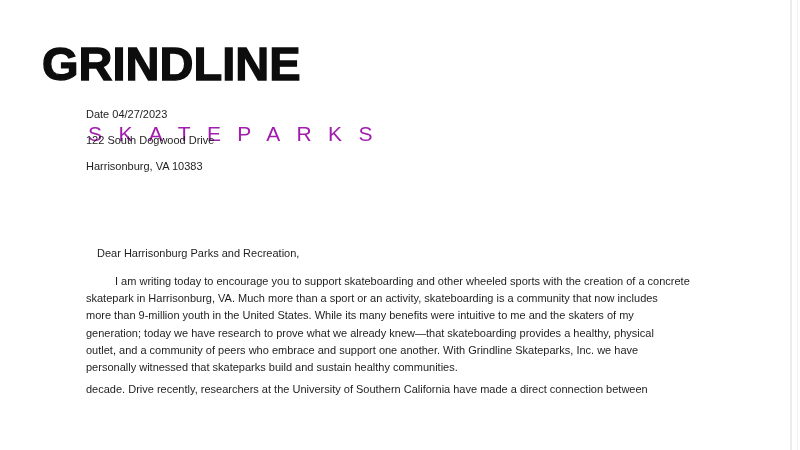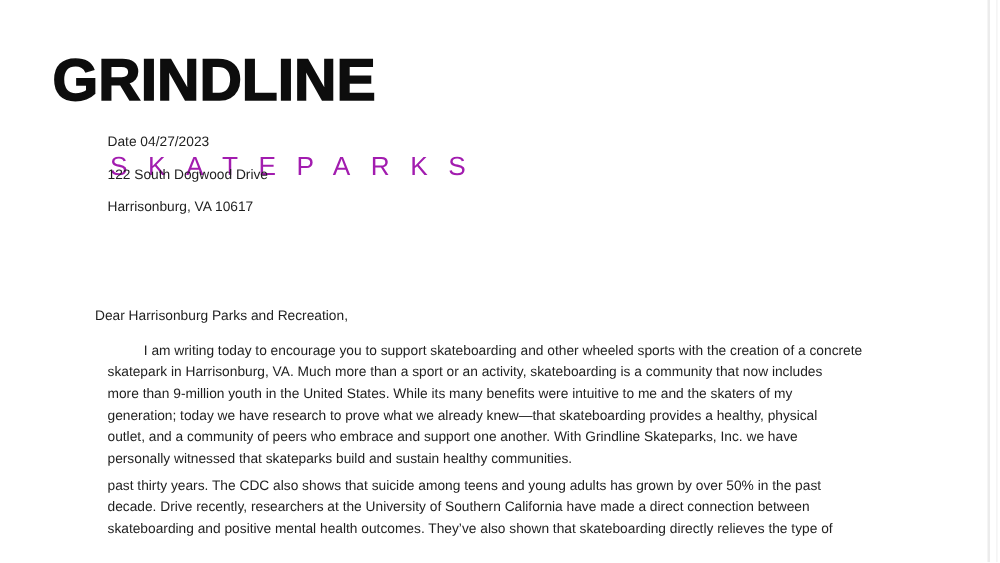--- a/index.html
+++ b/index.html
@@ -40,21 +40,21 @@
 
   
   .textline {
     font-size: 11px;
     line-height: 17.2px;
     white-space: nowrap;
     margin-left: 48px;
   }
   .address { position: absolute; left: 38px; top: 106px; }
   .address .textline { margin-bottom: 8.9px; }
-  .salutation-block { position: absolute; left: 28px; top: 245px; }
+  .salutation-block { position: absolute; left: 49px; top: 245px; }
   .para { position: absolute; left: 38px; }
   .para-1 { top: 273px; }
   .para-2 { top: 381px; }
   .indent-sm { padding-left: 29px; }
   .indent-lg { padding-left: 40px; }
 
   
   .edge-line-a {
     position: absolute; top: 0; bottom: 0; left: 790px; width: 2px;
     background: #ececec;
@@ -70,38 +70,36 @@
 <div class="page">
 
   <div class="logo">
     <div class="logo-brand">GRINDLINE</div>
     <div class="logo-sub">SKATEPARKS</div>
   </div>
 
   <div class="address">
     <div class="textline">Date 04/27/2023</div>
     <div class="textline">122 South Dogwood Drive</div>
-    <div class="textline">Harrisonburg, VA 10617</div>
+    <div class="textline">Harrisonburg, VA 10383</div>
   </div>
 
   <div class="salutation-block">
     <div class="textline">Dear Harrisonburg Parks and Recreation,</div>
   </div>
 
   <div class="para para-1">
     <div class="textline indent-sm">I am writing today to encourage you to support skateboarding and other wheeled sports with the creation of a concrete</div>
     <div class="textline">skatepark in Harrisonburg, VA. Much more than a sport or an activity, skateboarding is a community that now includes</div>
     <div class="textline">more than 9-million youth in the United States. While its many benefits were intuitive to me and the skaters of my</div>
     <div class="textline">generation; today we have research to prove what we already knew—that skateboarding provides a healthy, physical</div>
     <div class="textline">outlet, and a community of peers who embrace and support one another. With Grindline Skateparks, Inc. we have</div>
     <div class="textline">personally witnessed that skateparks build and sustain healthy communities.</div>
   </div>
 
   <div class="para para-2">
-    <div class="textline">past thirty years. The CDC also shows that suicide among teens and young adults has grown by over 50% in the past</div>
     <div class="textline">decade. Drive recently, researchers at the University of Southern California have made a direct connection between</div>
-    <div class="textline">skateboarding and positive mental health outcomes. They’ve also shown that skateboarding directly relieves the type of</div>
   </div>
 
   <div class="edge-line-a"></div>
   <div class="edge-line-b"></div>
 
 </div>
 
 </body></html>

